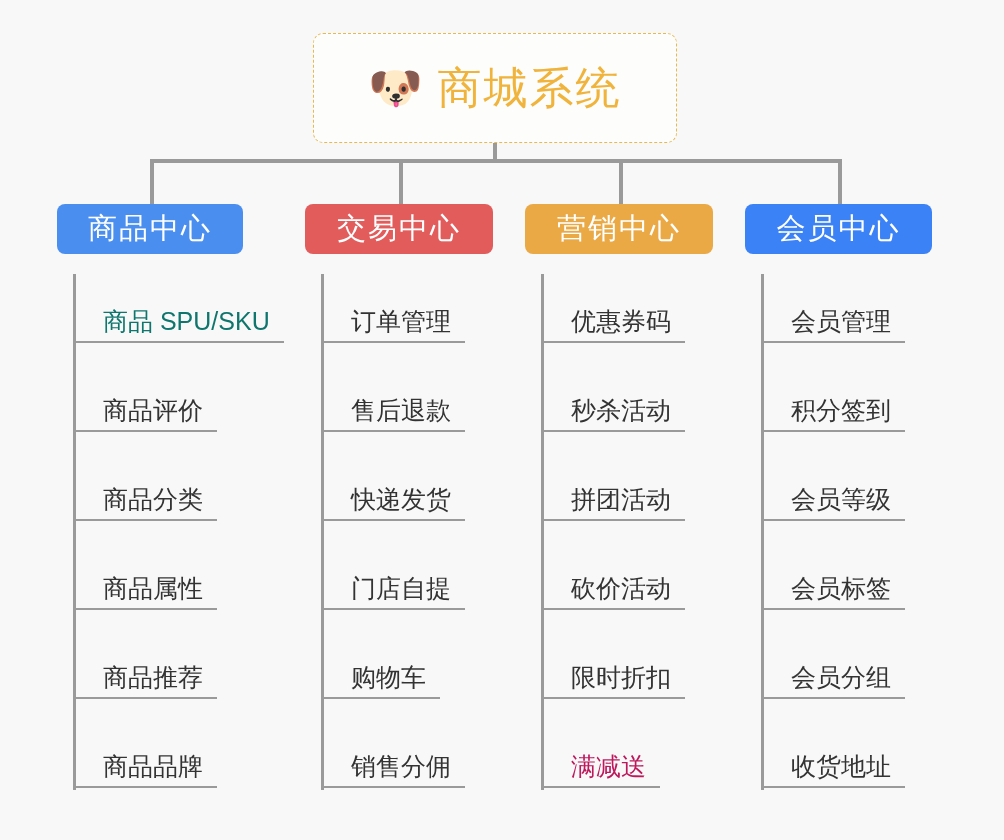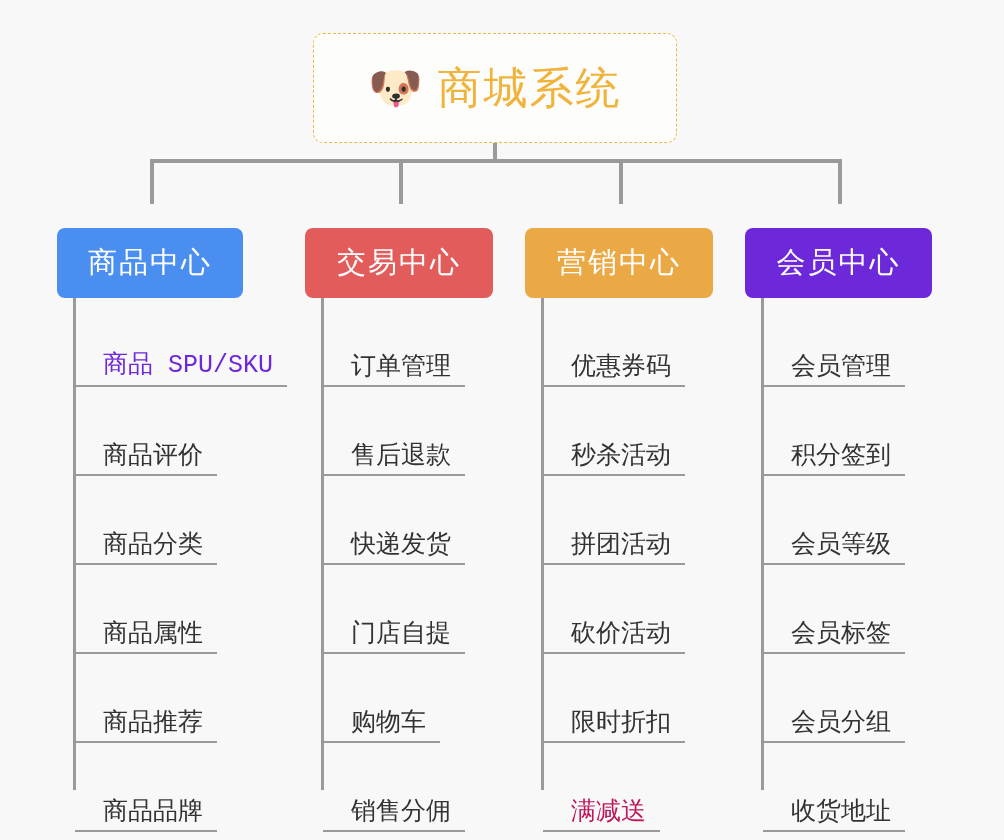--- a/index.html
+++ b/index.html
@@ -81,30 +81,29 @@
   .drop {                
     position: absolute;
     top: -45px;
     width: 4px;
     height: 45px;
     background: #9a9a9a;
   }
 
   .header-box {
     position: relative;
-    height: 70px;
+    height: 50px;
     border-radius: 8px;
     display: flex;
     align-items: center;
     justify-content: center;
     color: #ffffff;
     font-size: 29px;
     letter-spacing: 2px;
     z-index: 2;
-    margin-top: 24px;
   }
   .col-0 .header-box { width: 186px; }
   .col-1 .header-box { width: 188px; }
   .col-2 .header-box { width: 188px; }
   .col-3 .header-box { width: 187px; }
 
   
   .spine {
     position: absolute;
     left: 16px;
@@ -154,21 +153,21 @@
   <div class="conn bus" style="background: rgb(154, 154, 154);"></div>
 
   <div class="column col-0">
     <div class="drop" style="left: 93px; background: rgb(154, 154, 154);"></div>
     <div class="header-box" style="background: rgb(74, 142, 240);">
       <span>商品中心</span>
     </div>
     <div class="spine" style="height: 516px; background: rgb(154, 154, 154);"></div>
     <ul class="leaf-list">
       <li class="leaf">
-          <span class="leaf-inner" style="border-bottom-color: rgb(154, 154, 154);"><span class="leaf-label" style="color: #6d28d9; font-family: Liberation Mono, monospace;">商品 SPU/SKU</span></span>
+          <span class="leaf-inner" style="border-bottom-color: rgb(154, 154, 154);"><span class="leaf-label" style="color: #0f766e;">商品 SPU/SKU</span></span>
         </li>
       <li class="leaf">
           <span class="leaf-inner" style="border-bottom-color: rgb(154, 154, 154);"><span class="leaf-label" style="color: rgb(51, 51, 51);">商品评价</span></span>
         </li>
       <li class="leaf">
           <span class="leaf-inner" style="border-bottom-color: rgb(154, 154, 154);"><span class="leaf-label" style="color: rgb(51, 51, 51);">商品分类</span></span>
         </li>
       <li class="leaf">
           <span class="leaf-inner" style="border-bottom-color: rgb(154, 154, 154);"><span class="leaf-label" style="color: rgb(51, 51, 51);">商品属性</span></span>
         </li>
@@ -232,21 +231,21 @@
           <span class="leaf-inner" style="border-bottom-color: rgb(154, 154, 154);"><span class="leaf-label" style="color: rgb(51, 51, 51);">限时折扣</span></span>
         </li>
       <li class="leaf">
           <span class="leaf-inner" style="border-bottom-color: rgb(154, 154, 154);"><span class="leaf-label" style="color: #be185d;">满减送</span></span>
         </li>
     </ul>
   </div>
 
   <div class="column col-3">
     <div class="drop" style="left: 93px; background: rgb(154, 154, 154);"></div>
-    <div class="header-box" style="background: #6d28d9;">
+    <div class="header-box" style="background: #3b82f6;">
       <span>会员中心</span>
     </div>
     <div class="spine" style="height: 516px; background: rgb(154, 154, 154);"></div>
     <ul class="leaf-list">
       <li class="leaf">
           <span class="leaf-inner" style="border-bottom-color: rgb(154, 154, 154);"><span class="leaf-label" style="color: rgb(51, 51, 51);">会员管理</span></span>
         </li>
       <li class="leaf">
           <span class="leaf-inner" style="border-bottom-color: rgb(154, 154, 154);"><span class="leaf-label" style="color: rgb(51, 51, 51);">积分签到</span></span>
         </li>

